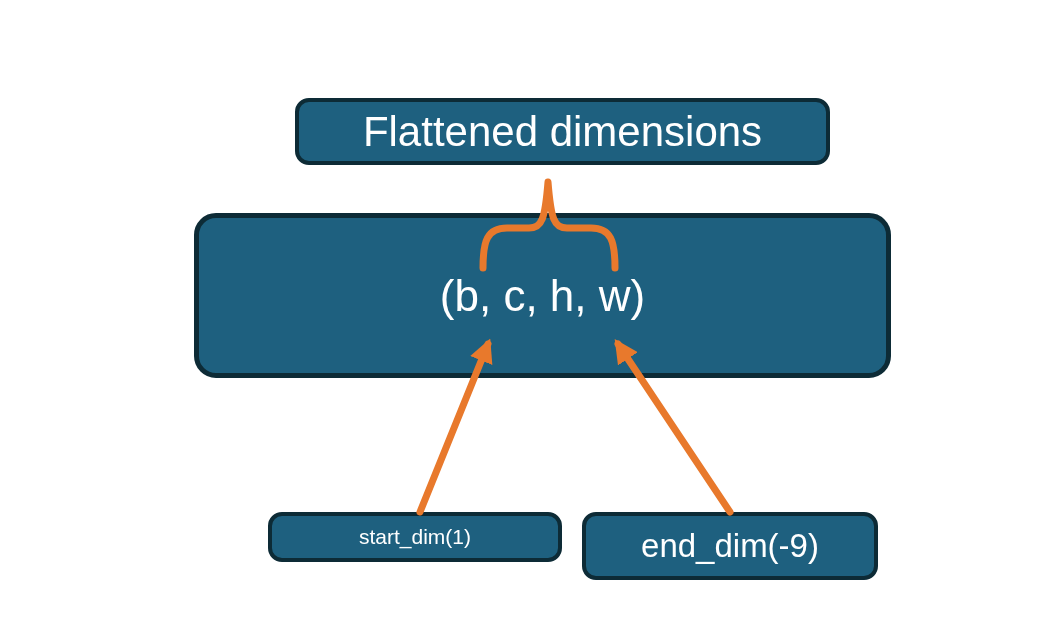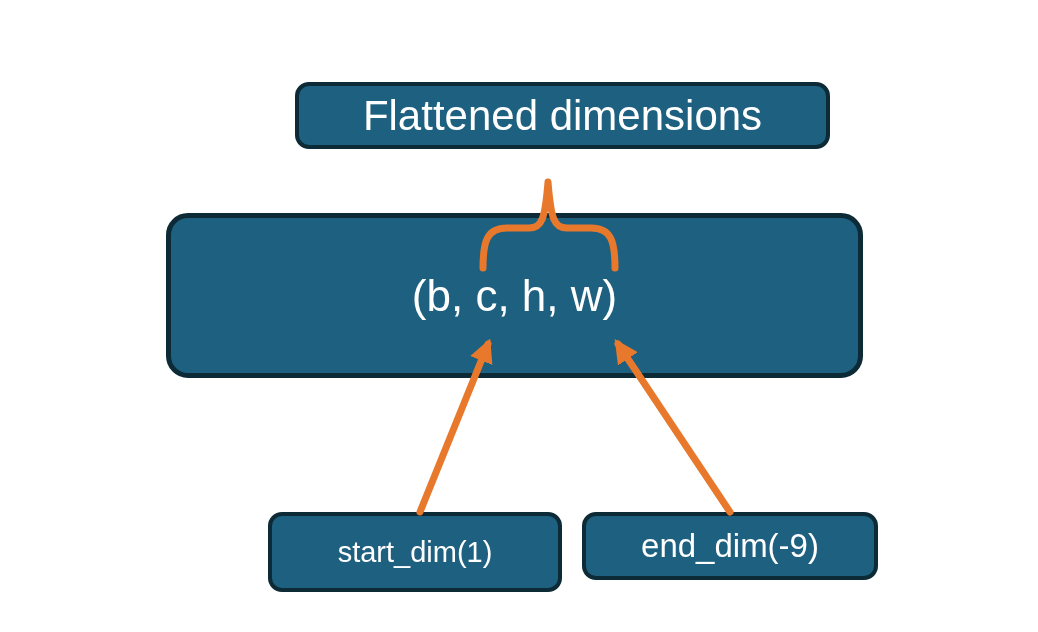--- a/index.html
+++ b/index.html
@@ -16,35 +16,35 @@
     box-sizing: border-box;
     background: var(--box-fill, #1E607F);
     border: 4px solid var(--box-border, #0D2B36);
     color: var(--text, #ffffff);
     display: flex;
     align-items: center;
     justify-content: center;
     white-space: nowrap;
   }
   #title-box {
-    left: 295px; top: 82px; width: 535px; height: 67px;
+    left: 295px; top: 98px; width: 535px; height: 67px;
     border-radius: 14px;
     font-size: 42px;
   }
   #tensor-box {
-    left: 166px; top: 213px; width: 697px; height: 165px;
+    left: 194px; top: 213px; width: 697px; height: 165px;
     border-radius: 22px;
     border-width: 5px;
     font-size: 44px;
     padding-top: 0;
   }
   #start-box {
-    left: 268px; top: 512px; width: 294px; height: 80px;
+    left: 268px; top: 512px; width: 294px; height: 50px;
     border-radius: 14px;
-    font-size: 29px;
+    font-size: 21px;
   }
   #end-box {
     left: 582px; top: 512px; width: 296px; height: 68px;
     border-radius: 14px;
     font-size: 33px;
   }
   svg.overlay {
     position: absolute;
     left: 0; top: 0;
     width: 1038px; height: 632px;

